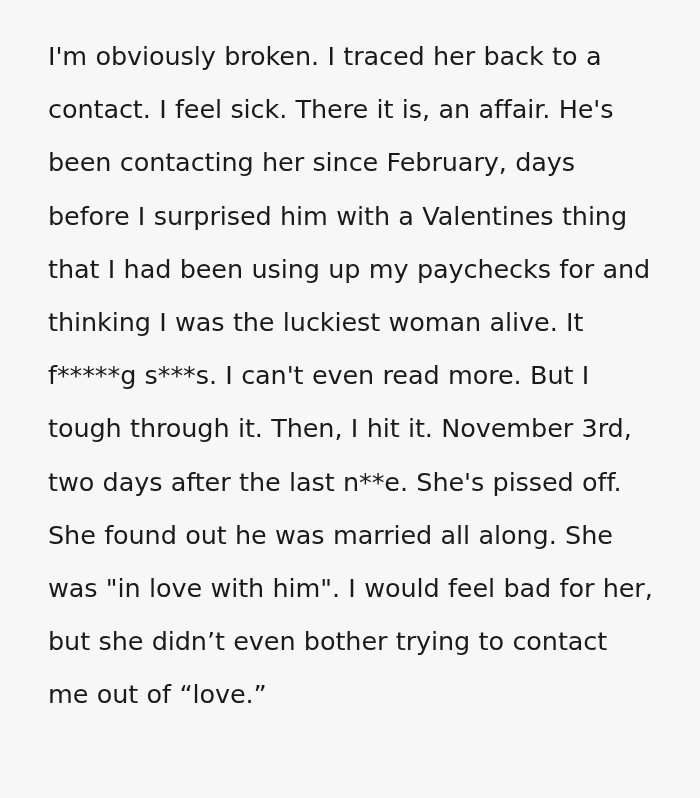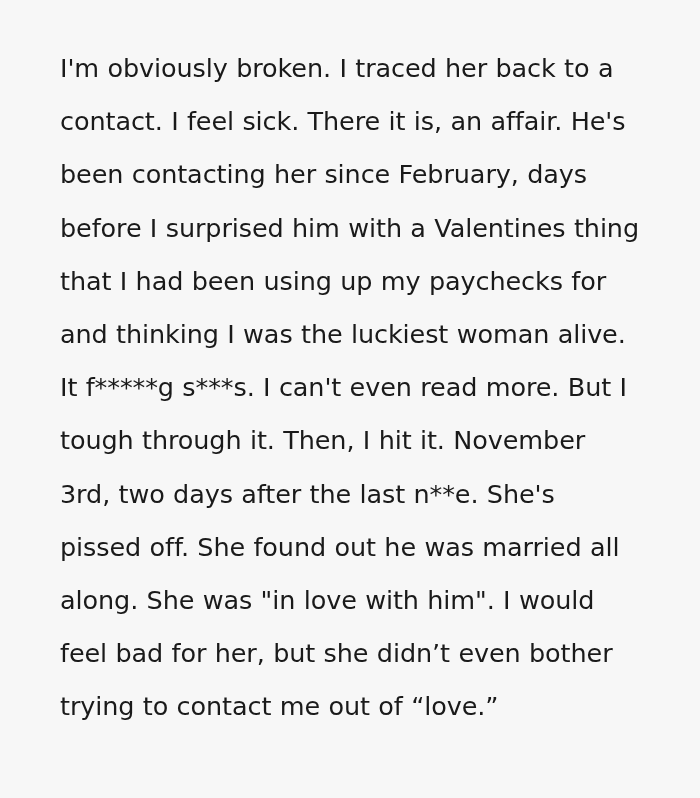--- a/index.html
+++ b/index.html
@@ -34,21 +34,21 @@
   }
   .story-text {
     font-family: "DejaVu Sans", sans-serif;
     font-size: 25.5px;
     line-height: 53.2px;
     color: #1a1a1a;
     letter-spacing: -0.1px;
     word-spacing: 0.4px;
     text-align: left;
     white-space: pre-wrap;
-    margin: 16px;
+    margin: 4px;
     width: 100%;
   }
 </style>
 </head>
 <body>
 
 <div class="page">
   <div class="text-card">
     <p class="story-text">I'm obviously broken. I traced her back to a contact. I feel sick. There it is, an affair. He's been contacting her since February, days before I surprised him with a Valentines thing that I had been using up my paychecks for and thinking I was the luckiest woman alive. It f*****g s***s. I can't even read more. But I tough through it. Then, I hit it. November 3rd, two days after the last n**e. She's pissed off. She found out he was married all along. She was "in love with him". I would feel bad for her, but she didn’t even bother trying to contact me out of “love.”</p>
   </div>

